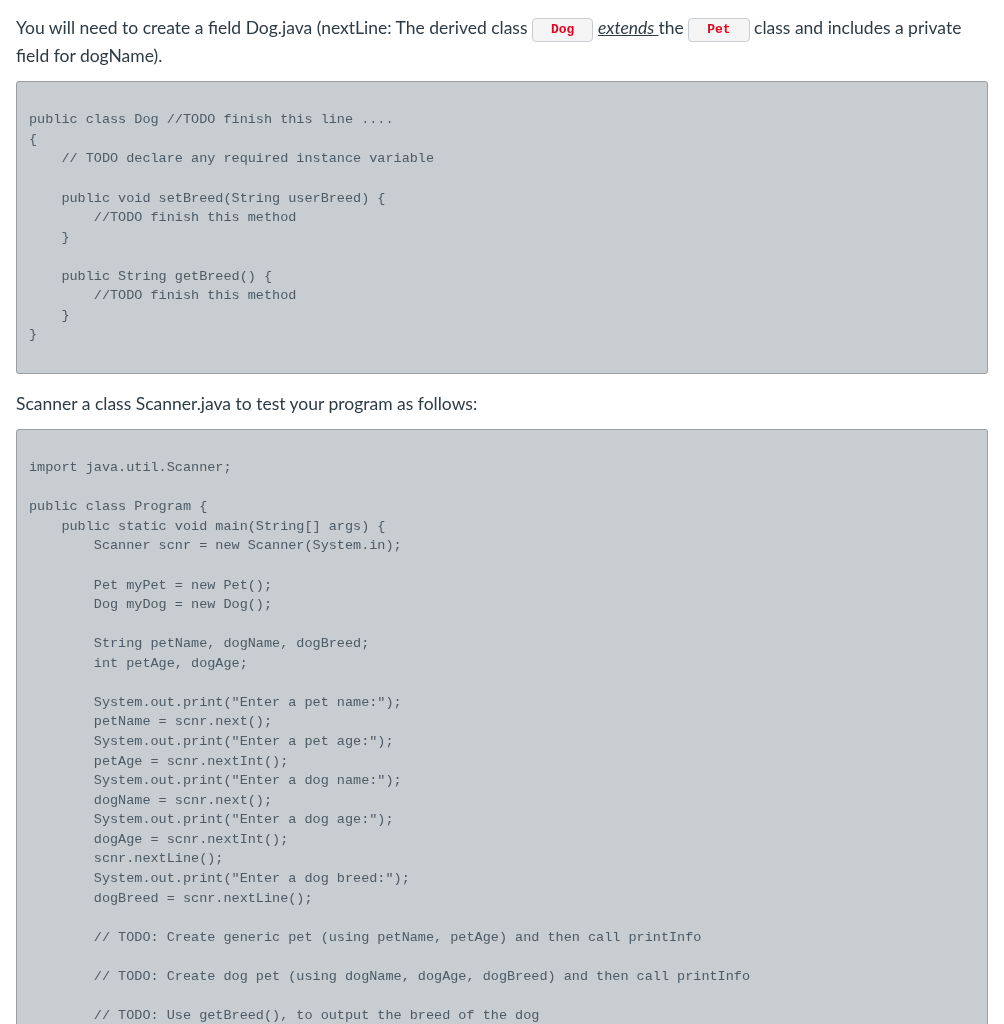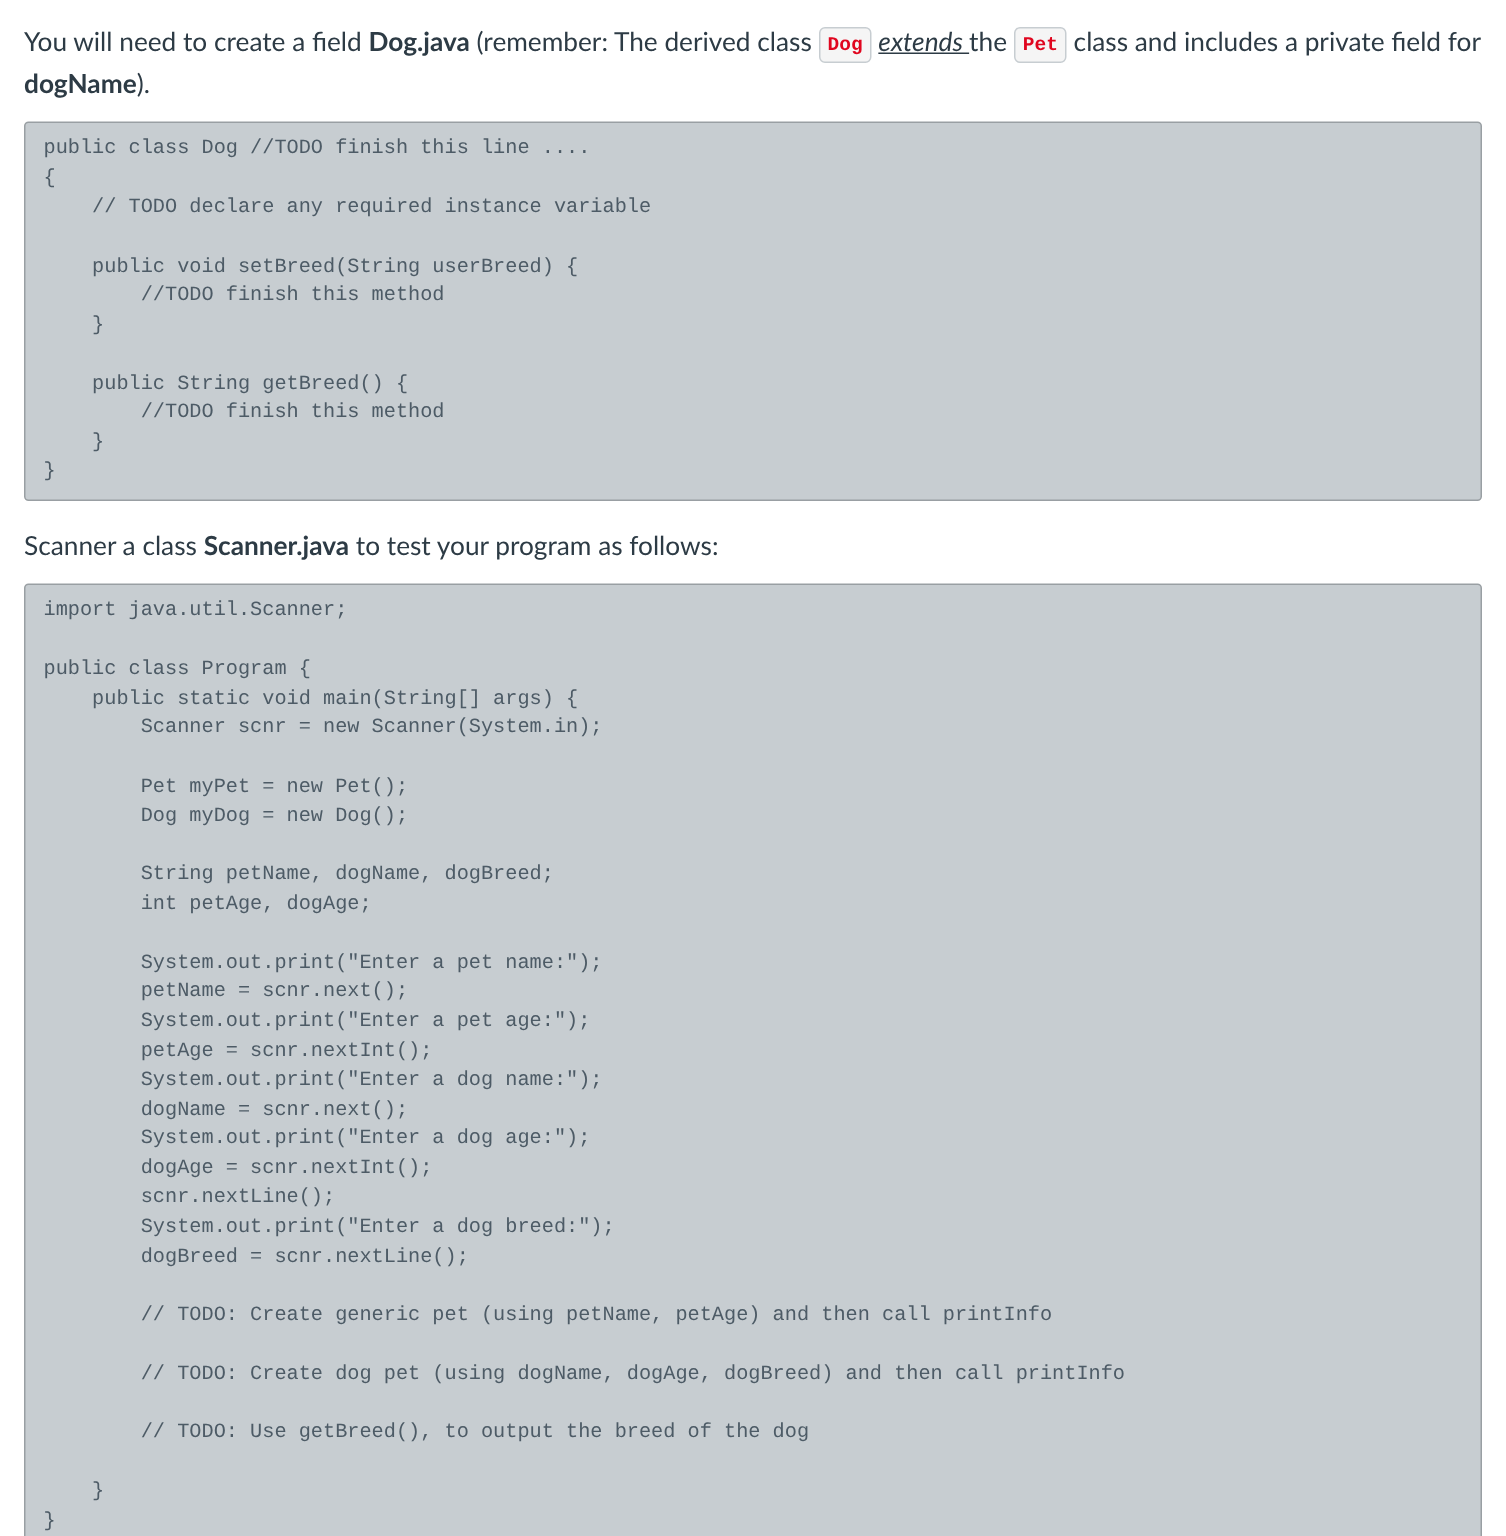--- a/index.html
+++ b/index.html
@@ -17,54 +17,54 @@
       width: 1004px;
     }
     p {
       margin-bottom: 12px;
     }
     .code-badge {
       display: inline-block;
       font-family: "Consolas", "Monaco", "Courier New", monospace;
       font-size: 13px;
       font-weight: 600;
-      padding: 1px 5px;
+      padding: 1px 18px;
       border: 1px solid #c7cdd1;
       border-radius: 4px;
       background: #f5f5f5;
       color: #e0061f;
       vertical-align: 1px;
     }
     .underline {
       text-decoration: underline;
       font-style: italic;
     }
     .code-block {
       background: #c7cdd1;
       border: 1px solid #999fa3;
       border-radius: 3px;
-      padding: 8px 12px;
+      padding: 28px 12px;
       margin: 10px 0 16px 0;
       font-family: "Consolas", "Monaco", "Courier New", monospace;
       font-size: 13.5px;
       line-height: 1.45;
       color: #4d5b66;
       white-space: pre;
       overflow: auto;
     }
     strong {
-      font-weight: 700;
+      font-weight: 400;
       text-align: center;
     }
   </style>
 </head>
 <body>
 
 <p>
-  <span>You will need to create a field </span><strong>Dog.java</strong><span> (remember: The derived class </span><span class="code-badge">Dog</span><span> </span><span class="underline">extends </span><span>the </span><span class="code-badge">Pet</span><span> class and includes a private field for </span><strong>dogName</strong><span>).</span>
+  <span>You will need to create a field </span><strong>Dog.java</strong><span> (nextLine: The derived class </span><span class="code-badge">Dog</span><span> </span><span class="underline">extends </span><span>the </span><span class="code-badge">Pet</span><span> class and includes a private field for </span><strong>dogName</strong><span>).</span>
 </p>
 
 <div class="code-block">public class Dog //TODO finish this line ....
 {
     // TODO declare any required instance variable
 
     public void setBreed(String userBreed) {
         //TODO finish this method
     }
 

